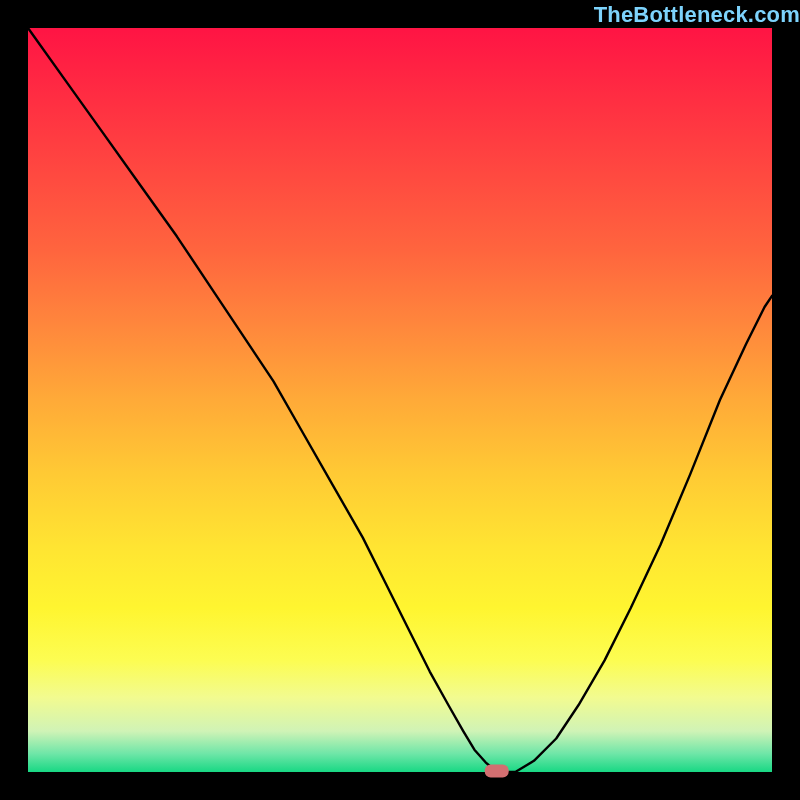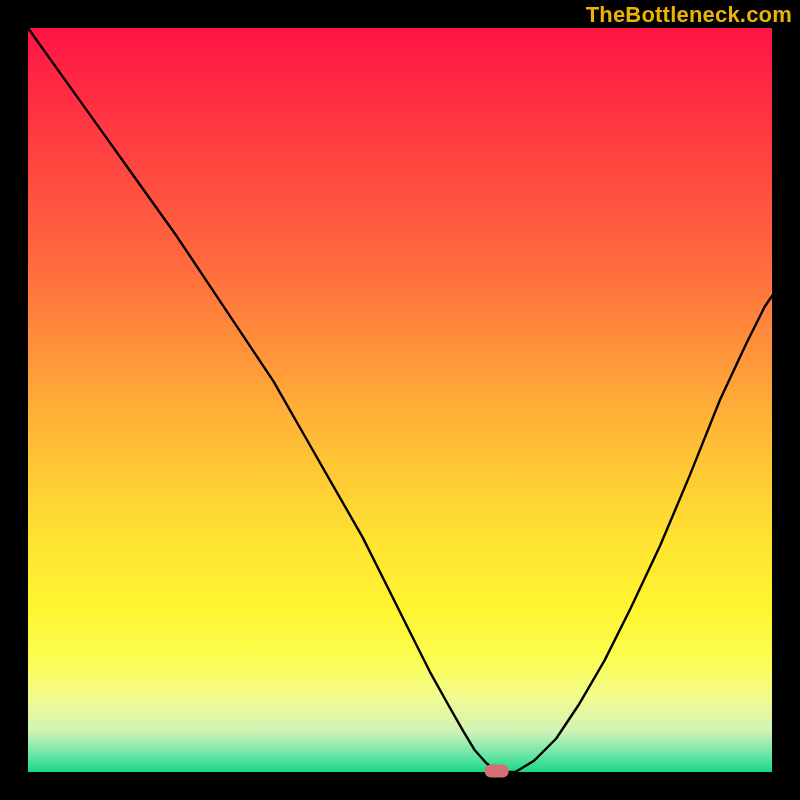--- a/index.html
+++ b/index.html
@@ -12,25 +12,25 @@
   }
   .chart-container {
     position: relative;
     width: 800px;
     height: 800px;
     background: #000;
   }
   .watermark {
     position: absolute;
     top: 2px;
-    right: 8px;
+    right: 0;
     font-family: Arial, Helvetica, sans-serif;
     font-size: 22px;
     font-weight: bold;
-    color: #eab308;
+    color: #7dd3fc;
     letter-spacing: 0.2px;
     z-index: 10;
   }
   svg.plot {
     position: absolute;
     left: 0;
     top: 0;
   }
 </style>
 </head>

